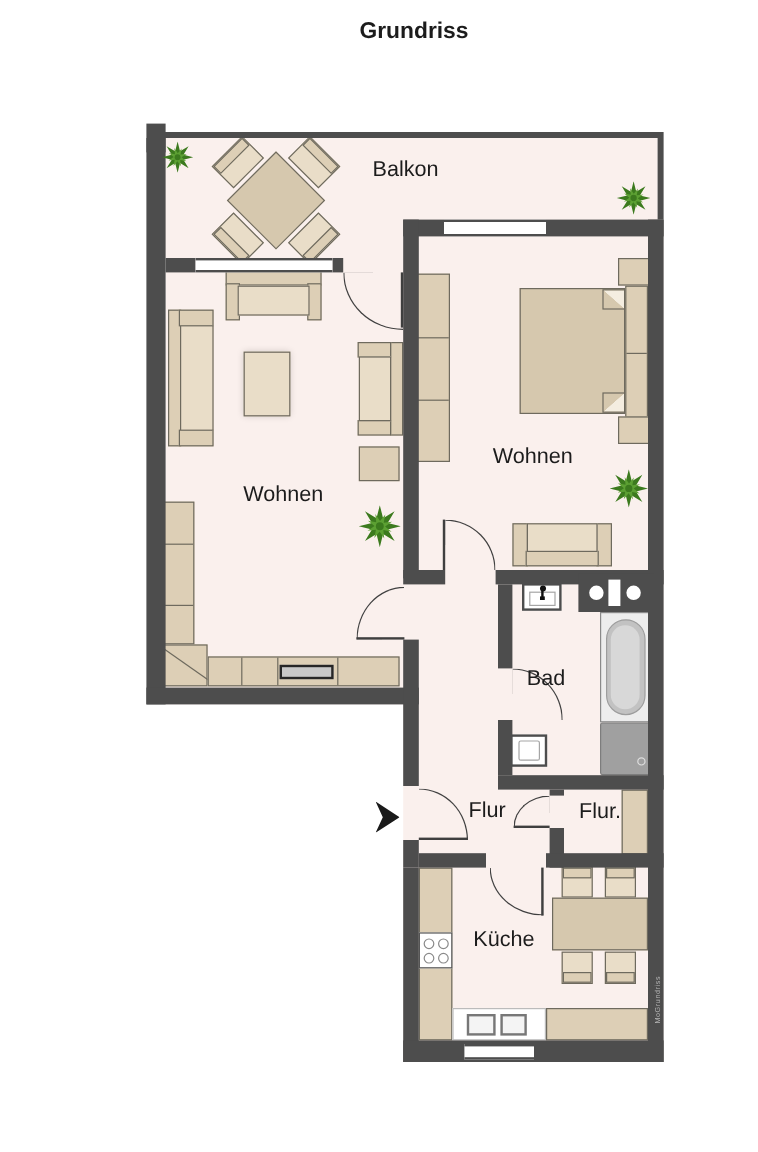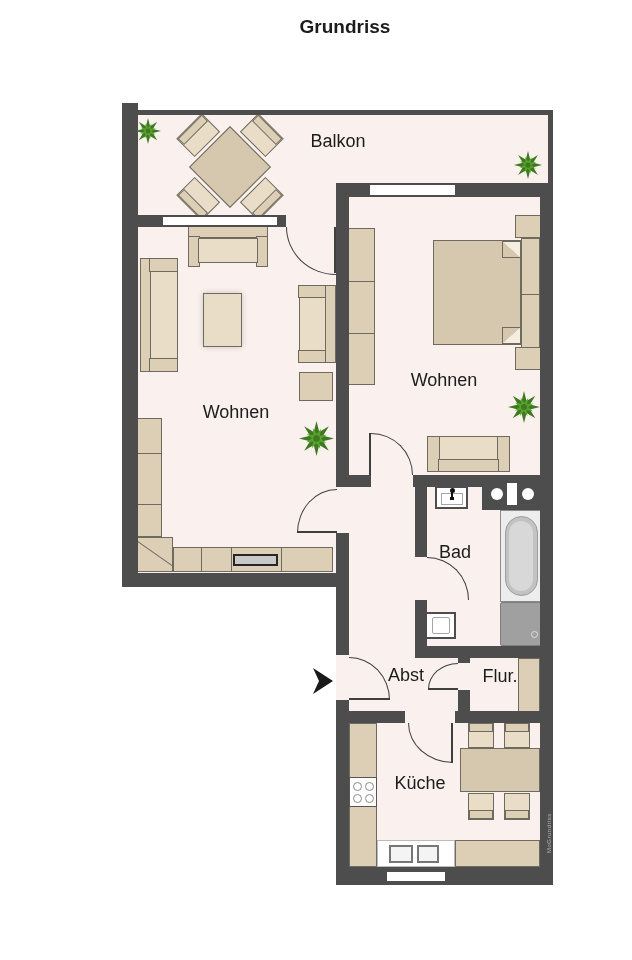--- a/index.html
+++ b/index.html
@@ -244,20 +244,20 @@
     <svg width="35" height="35" viewBox="0 0 32 32">
         <polygon class="p1" points="32,16 22,18.5 27.3,27.3 18.5,22 16,32 13.5,22 4.7,27.3 10,18.5 0,16 10,13.5 4.7,4.7 13.5,10 16,0 18.5,10 27.3,4.7 22,13.5"></polygon>
         <polygon class="p2" transform="translate(16 16) scale(0.62) rotate(25) translate(-16 -16)" points="32,16 22,18.5 27.3,27.3 18.5,22 16,32 13.5,22 4.7,27.3 10,18.5 0,16 10,13.5 4.7,4.7 13.5,10 16,0 18.5,10 27.3,4.7 22,13.5"></polygon>
         <circle class="pc" cx="16" cy="16" r="3"></circle>
       </svg>
   </div>
 
   <div class="room-label" style="left:338px;top:141px">Balkon</div>
   <div class="room-label" style="left:236px;top:412px">Wohnen</div>
   <div class="room-label" style="left:444px;top:380px">Wohnen</div>
-  <div class="room-label" style="left:455px;top:552px">Bad</div>
-  <div class="room-label" style="left:406px;top:675px">Abst</div>
+  <div class="room-label" style="left:455px;top:565px">Bad</div>
+  <div class="room-label" style="left:406px;top:675px">Flur</div>
   <div class="room-label" style="left:500px;top:676px">Flur.</div>
   <div class="room-label" style="left:420px;top:783px">Küche</div>
 
   <div class="watermark">MoGrundriss</div>
 
 </div>
 
 </body></html>

